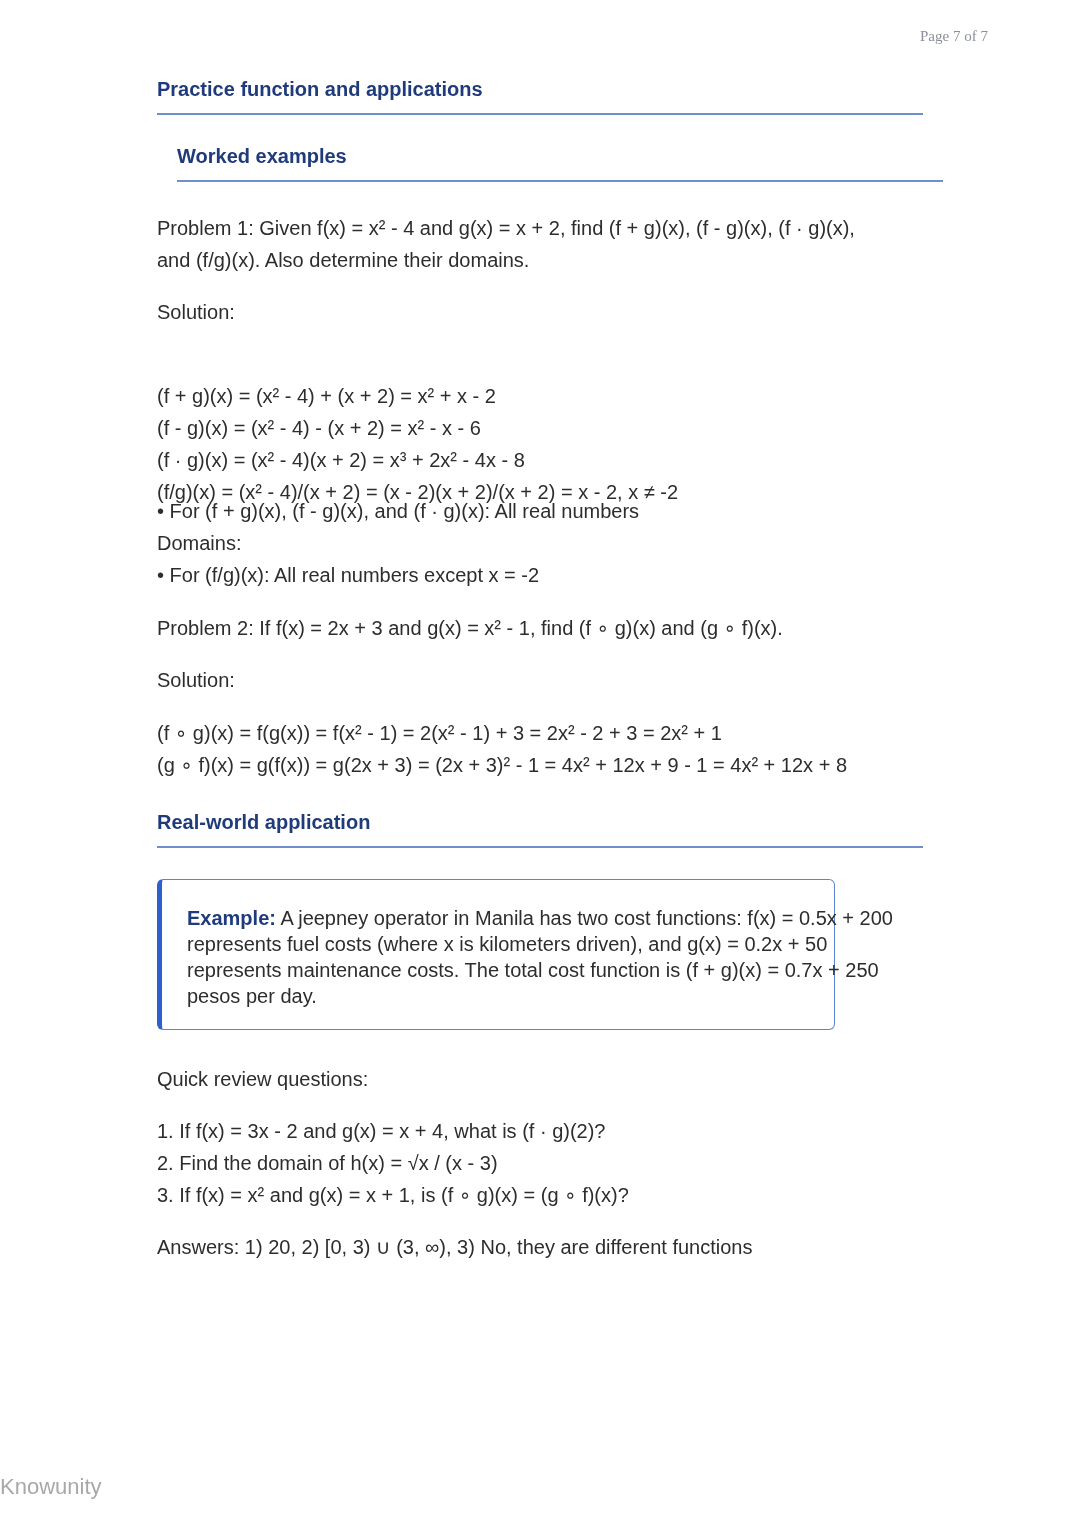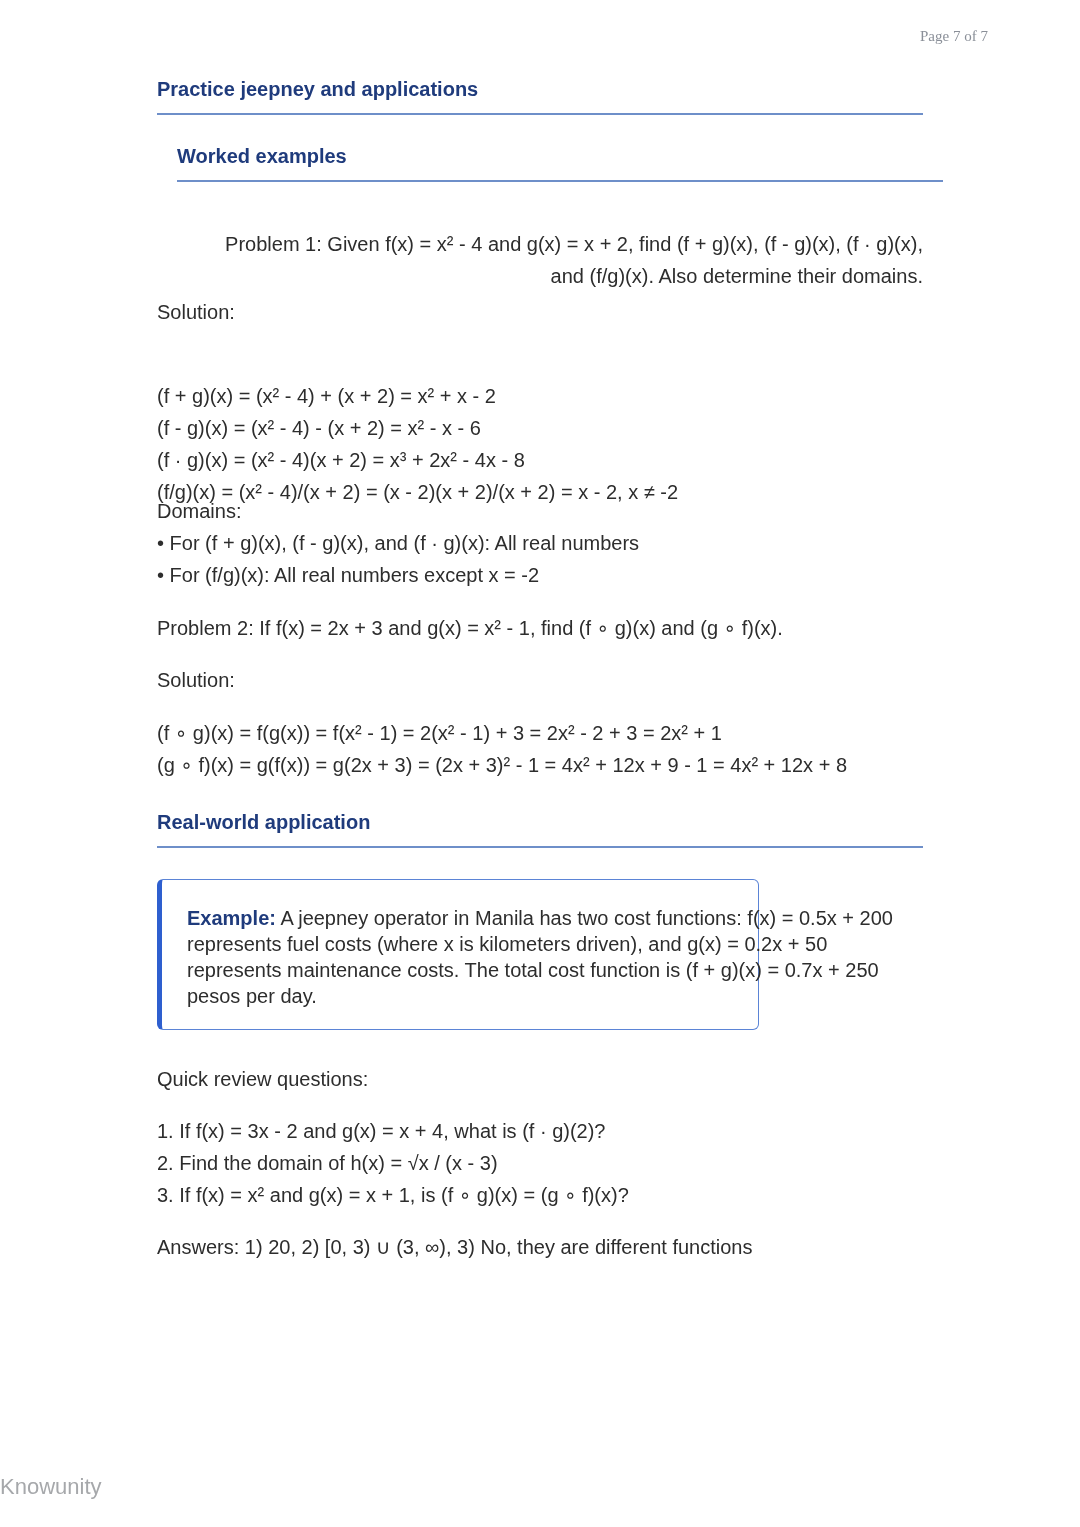--- a/index.html
+++ b/index.html
@@ -48,21 +48,21 @@
       color: #2d2d2d;
     }
     .line {
       display: block;
       white-space: nowrap;
     }
     .callout {
       position: absolute;
       left: 0;
       top: 879px;
-      width: 602px;
+      width: 678px;
       height: 151px;
       border: 1.5px solid #5b84d6;
       border-left: 5px solid #2e5fcf;
       border-radius: 6px;
       box-sizing: border-box;
       background: #ffffff;
     }
     .callout-text {
       position: absolute;
       left: 25px;
@@ -85,41 +85,41 @@
       color: #a6a8ab;
     }
   </style>
 </head>
 <body>
 
 <div class="page-number">Page 7 of 7</div>
 
 <div class="content">
 
-  <div class="heading" style="top:78px;">Practice jeepney and applications</div>
+  <div class="heading" style="top:78px;">Practice function and applications</div>
 
   <div class="heading" style="top:145px;margin-left:20px;">Worked examples</div>
 
-  <div class="text" style="top:228px;text-align:right;">
+  <div class="text" style="top:212px;">
     <span class="line">Problem 1: Given f(x) = x² - 4 and g(x) = x + 2, find (f + g)(x), (f - g)(x), (f · g)(x),</span>
     <span class="line">and (f/g)(x). Also determine their domains.</span>
   </div>
 
   <div class="text" style="top:296px;">Solution:</div>
 
   <div class="text" style="top:348px;margin-top:32px;">
     <span class="line">(f + g)(x) = (x² - 4) + (x + 2) = x² + x - 2</span>
     <span class="line">(f - g)(x) = (x² - 4) - (x + 2) = x² - x - 6</span>
     <span class="line">(f · g)(x) = (x² - 4)(x + 2) = x³ + 2x² - 4x - 8</span>
     <span class="line">(f/g)(x) = (x² - 4)/(x + 2) = (x - 2)(x + 2)/(x + 2) = x - 2, x ≠ -2</span>
   </div>
 
   <div class="text" style="top:495px;">
+    <span class="line">• For (f + g)(x), (f - g)(x), and (f · g)(x): All real numbers</span>
     <span class="line">Domains:</span>
-    <span class="line">• For (f + g)(x), (f - g)(x), and (f · g)(x): All real numbers</span>
     <span class="line">• For (f/g)(x): All real numbers except x = -2</span>
   </div>
 
   <div class="text" style="top:612px;">Problem 2: If f(x) = 2x + 3 and g(x) = x² - 1, find (f ∘ g)(x) and (g ∘ f)(x).</div>
 
   <div class="text" style="top:664px;">Solution:</div>
 
   <div class="text" style="top:717px;">
     <span class="line">(f ∘ g)(x) = f(g(x)) = f(x² - 1) = 2(x² - 1) + 3 = 2x² - 2 + 3 = 2x² + 1</span>
     <span class="line">(g ∘ f)(x) = g(f(x)) = g(2x + 3) = (2x + 3)² - 1 = 4x² + 12x + 9 - 1 = 4x² + 12x + 8</span>

